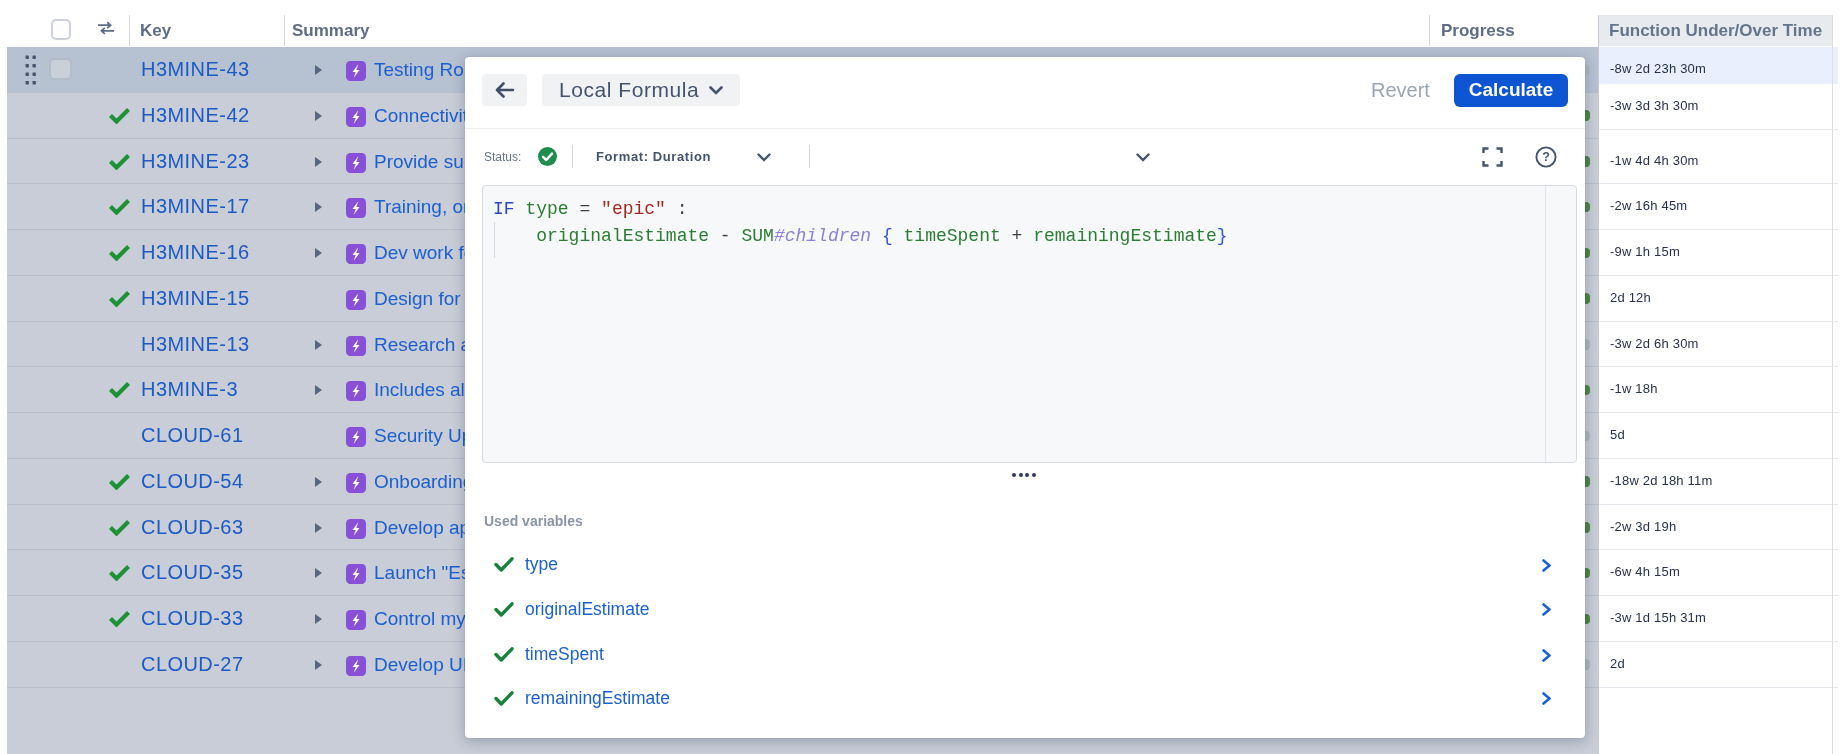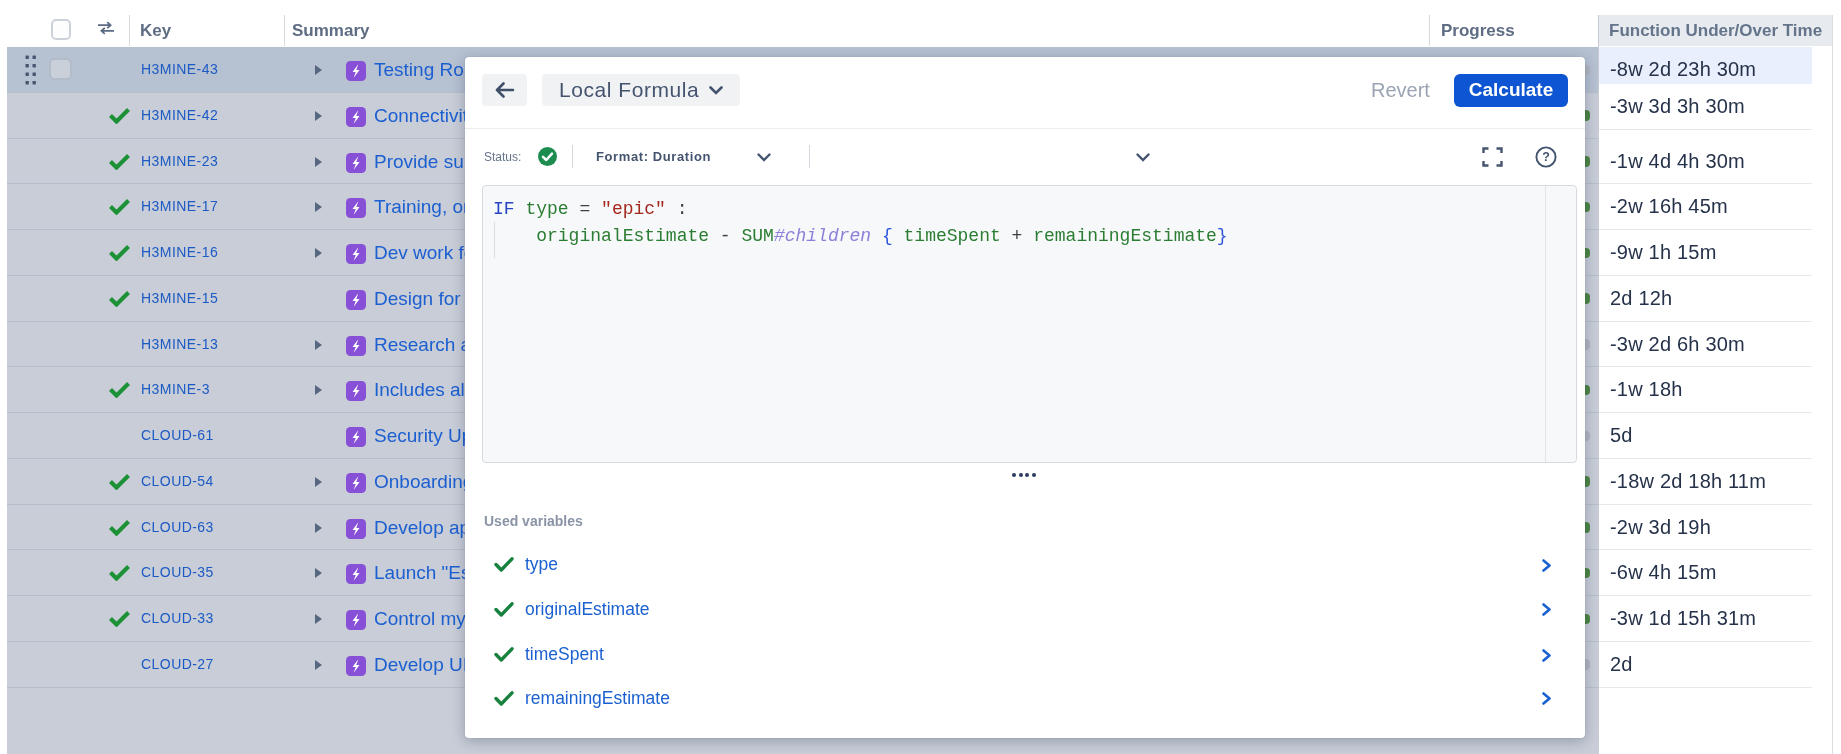--- a/index.html
+++ b/index.html
@@ -8,30 +8,30 @@
 .abs{position:absolute}
 
 .hsep{position:absolute;top:15px;height:31px;width:1px;background:#d6dade}
 .hlbl{position:absolute;top:15px;height:31px;line-height:31px;font-size:17px;font-weight:700;color:#5e6c84;white-space:nowrap}
 .hcheck{position:absolute;left:51px;top:19px;width:20px;height:21px;border:2px solid #cdd2da;border-radius:5px;background:#fdfdfe}
 .fnhdr{position:absolute;left:1599px;top:15px;width:233px;height:31px;background:#e7eaee}
 
 .row{position:absolute;left:7px;width:1591px;height:45.75px;background:#c8cdd7;border-bottom:1px solid #b7becb}
 .row.sel{background:#b6c1d2}
 .filler{position:absolute;left:7px;top:687.5px;width:1591px;height:66.5px;background:#c8cdd7}
-.key{position:absolute;left:134px;top:0;height:45px;line-height:45px;font-size:14px;letter-spacing:.45px;color:#1c5ac4;white-space:nowrap}
+.key{position:absolute;left:134px;top:0;height:45px;line-height:45px;font-size:20px;letter-spacing:.45px;color:#1c5ac4;white-space:nowrap}
 .sum{position:absolute;left:367px;top:0;height:45px;line-height:45px;font-size:19px;color:#1c5fd0;white-space:nowrap}
 .rcheck{position:absolute;left:101px;top:14px}
 .arr{position:absolute;left:308px;top:18px;width:0;height:0;border-left:7px solid #57677f;border-top:5px solid transparent;border-bottom:5px solid transparent}
 .epic{position:absolute;left:339px;top:14px;width:20px;height:20px;border-radius:4.5px;background:#8750d6}
 .epic svg{position:absolute;left:0;top:0}
 .drag{position:absolute;left:18px;top:7px}
 .rowcb{position:absolute;left:42px;top:11px;width:23px;height:22px;border:2px solid #b3bcc9;border-radius:5.5px;background:#c9d0da}
 
-.fnrow{position:absolute;left:1599px;width:213px;height:45.75px;background:#fff;border-bottom:1px solid #e5e8ec;font-size:20px;letter-spacing:.2px;color:#26324a;line-height:44px;padding-left:11px;white-space:nowrap}
+.fnrow{position:absolute;left:1599px;width:239px;height:45.75px;background:#fff;border-bottom:1px solid #e5e8ec;font-size:13px;letter-spacing:.2px;color:#26324a;line-height:44px;padding-left:11px;white-space:nowrap}
 .fnrow.sel{background:#e9effc}
 .sliver{position:absolute;left:1585px;width:5px;height:10.5px;border-radius:0 4px 4px 0}
 .sliver.g{background:#4e8744}.sliver.n{background:#b2b8c1}
 .vline{position:absolute;top:15px;width:1px;height:739px}
 
 .panel{position:absolute;left:465px;top:56.5px;width:1120px;height:681px;background:#fff;border-radius:4px;box-shadow:0 3px 14px rgba(9,30,66,.28),0 0 1px rgba(9,30,66,.2)}
 .chip{position:absolute;top:17.5px;height:32px;background:#f1f2f4;border-radius:4px}
 .revert{position:absolute;left:906px;top:22px;font-size:20px;color:#9aa4b2}
 .calc{position:absolute;left:989px;top:17.5px;width:114px;height:32.5px;background:#0d55d2;border-radius:6px;color:#fff;font-size:19px;font-weight:700;text-align:center;line-height:32px}
 .pdiv{position:absolute;left:0;top:71px;width:1120px;height:1px;background:#ebedf1}

